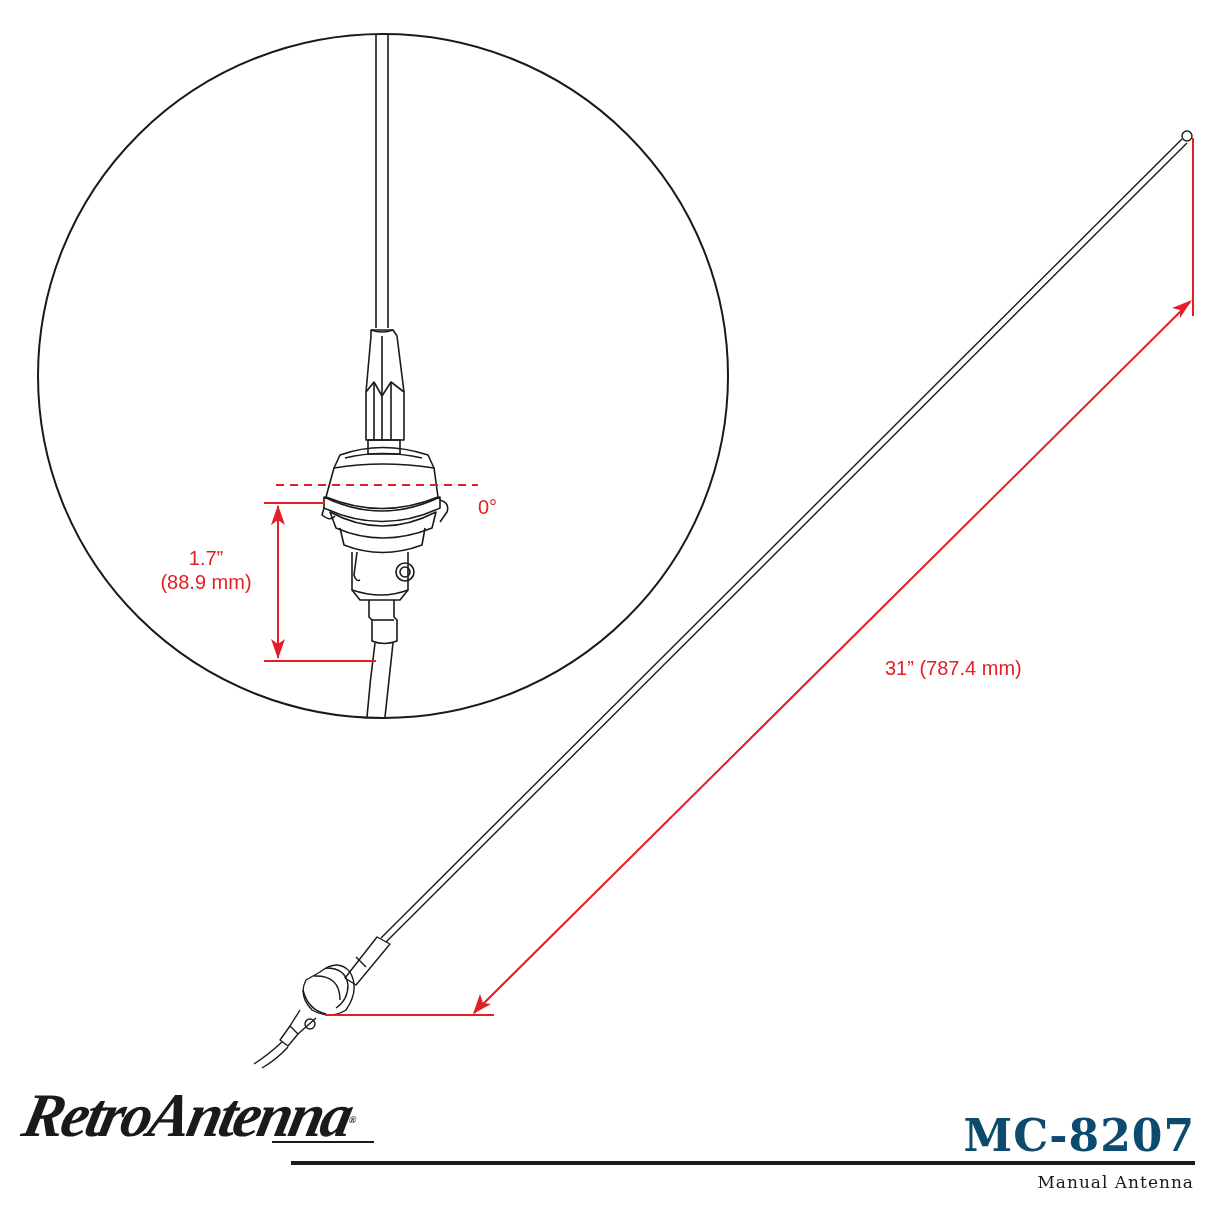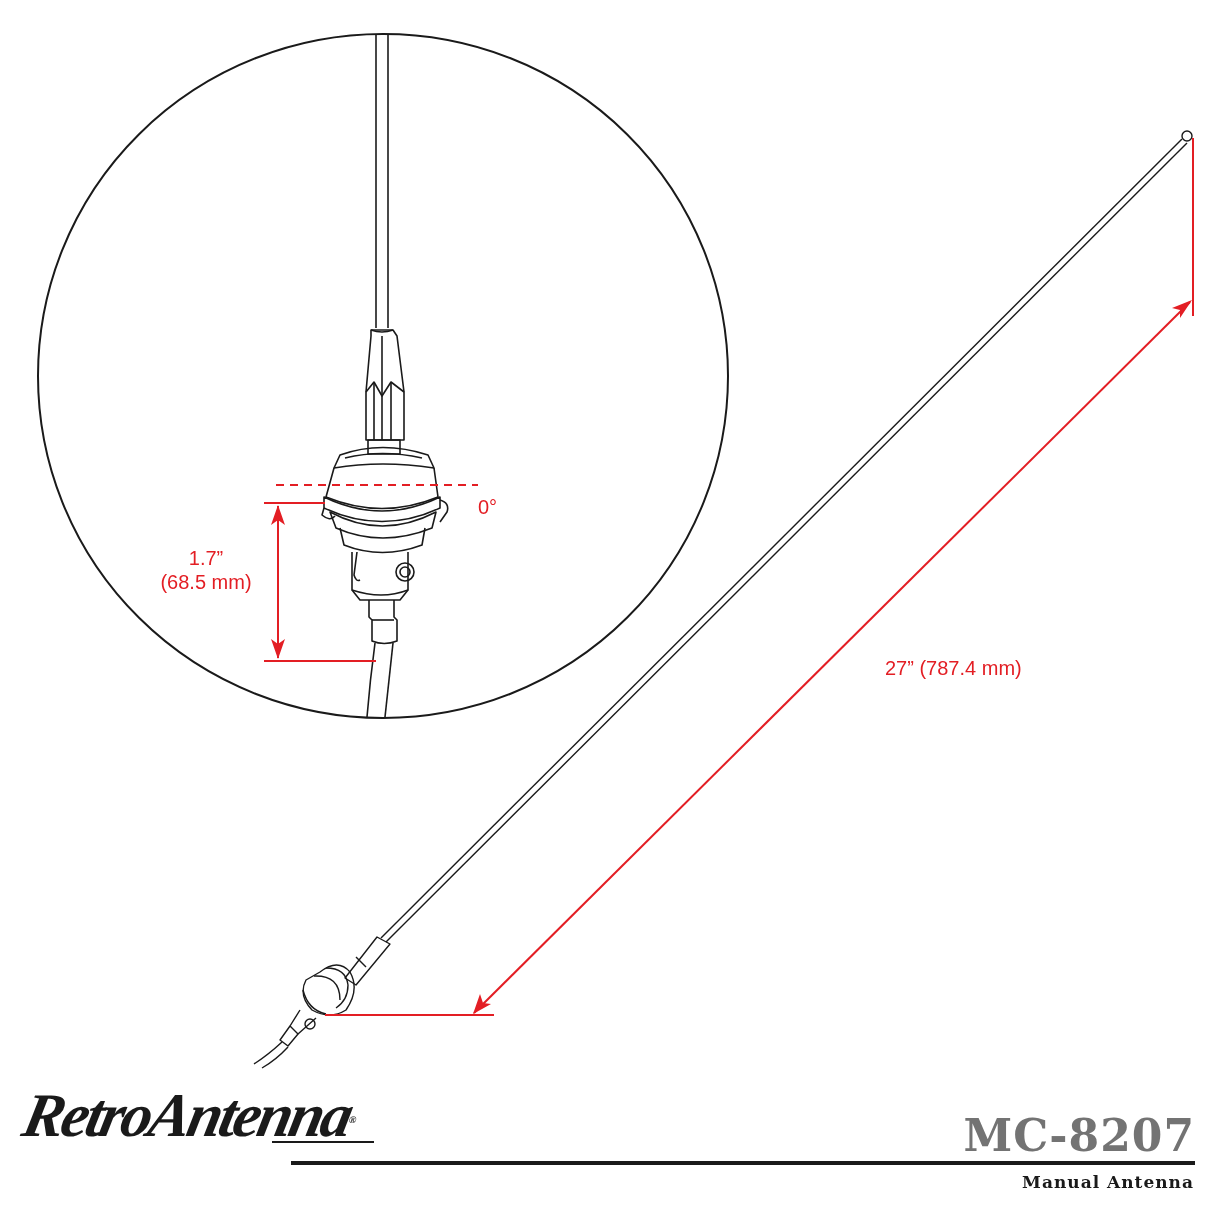--- a/index.html
+++ b/index.html
@@ -6,22 +6,22 @@
   body { width: 1225px; height: 1225px; position: relative; overflow: hidden; font-family: "Liberation Sans", sans-serif; }
   #drawing { position: absolute; left: 0; top: 0; width: 1225px; height: 1225px; }
   .dim-label { position: absolute; color: #e31e24; font-family: "Liberation Sans", sans-serif; font-size: 20px; line-height: 24px; text-align: center; white-space: nowrap; }
   #lbl-height { left: 138px; top: 546px; width: 136px; }
   #lbl-angle { left: 478px; top: 495px; }
   #lbl-length { left: 885px; top: 656px; }
   .brand { position: absolute; left: 24px; top: 1080px; font-family: "Liberation Serif", serif; font-style: italic; font-weight: bold; font-size: 62px; color: #1a1a1a; letter-spacing: -3px; transform: skewX(-12deg); white-space: nowrap; }
   .brand .reg { font-size: 10px; vertical-align: top; position: relative; top: 34px; letter-spacing: 0; font-style: normal; }
   .brand-underline { position: absolute; left: 272px; top: 1141px; width: 102px; height: 2px; background: #1a1a1a; }
   .rule { position: absolute; left: 291px; top: 1161px; width: 904px; height: 4px; background: #1a1a1a; }
-  .model { position: absolute; right: 30px; top: 1112px; font-family: "DejaVu Serif", serif; font-weight: bold; font-size: 44px; line-height: 48px; color: #737373; letter-spacing: 1px; }
-  .subtitle { position: absolute; right: 31px; top: 1171px; font-family: "DejaVu Serif", serif; font-weight: bold; font-size: 17px; line-height: 22px; color: #1a1a1a; letter-spacing: 1px; }
+  .model { position: absolute; right: 30px; top: 1112px; font-family: "DejaVu Serif", serif; font-weight: bold; font-size: 44px; line-height: 48px; color: #0c4a6e; letter-spacing: 1px; }
+  .subtitle { position: absolute; right: 31px; top: 1171px; font-family: "DejaVu Serif", serif; font-weight: normal; font-size: 17px; line-height: 22px; color: #1a1a1a; letter-spacing: 1px; }
 </style>
 </head>
 <body>
 
 <svg id="drawing" viewBox="0 0 1225 1225" xmlns="http://www.w3.org/2000/svg">
 
   <g>
     <ellipse cx="383" cy="376" rx="345" ry="342" fill="none" stroke="#1a1a1a" stroke-width="2"></ellipse>
   </g>
 
@@ -95,22 +95,22 @@
     <line x1="1193" y1="138" x2="1193" y2="316" fill="none"></line>
     <line x1="325" y1="1015" x2="494" y2="1015" fill="none"></line>
     <line x1="1190" y1="302" x2="474" y2="1013" fill="none"></line>
     <path d="M1192 300 L1172 308 L1180 310 L1180 318 Z" stroke="none"></path>
     <path d="M473 1014 L480 994 L483 1003 L491 1004 Z" stroke="none"></path>
   </g>
 </svg>
 
 <div id="lbl-height" class="dim-label">
   <div>1.7”</div>
-  <div>(68.5 mm)</div>
+  <div>(88.9 mm)</div>
 </div>
 <div id="lbl-angle" class="dim-label">0°</div>
-<div id="lbl-length" class="dim-label">27” (787.4 mm)</div>
+<div id="lbl-length" class="dim-label">31” (787.4 mm)</div>
 
 <div class="brand"><span>RetroAntenna</span><span class="reg">®</span></div>
 <div class="brand-underline"></div>
 <div class="rule"></div>
 <div class="model">MC-8207</div>
 <div class="subtitle">Manual Antenna</div>
 
 </body></html>

